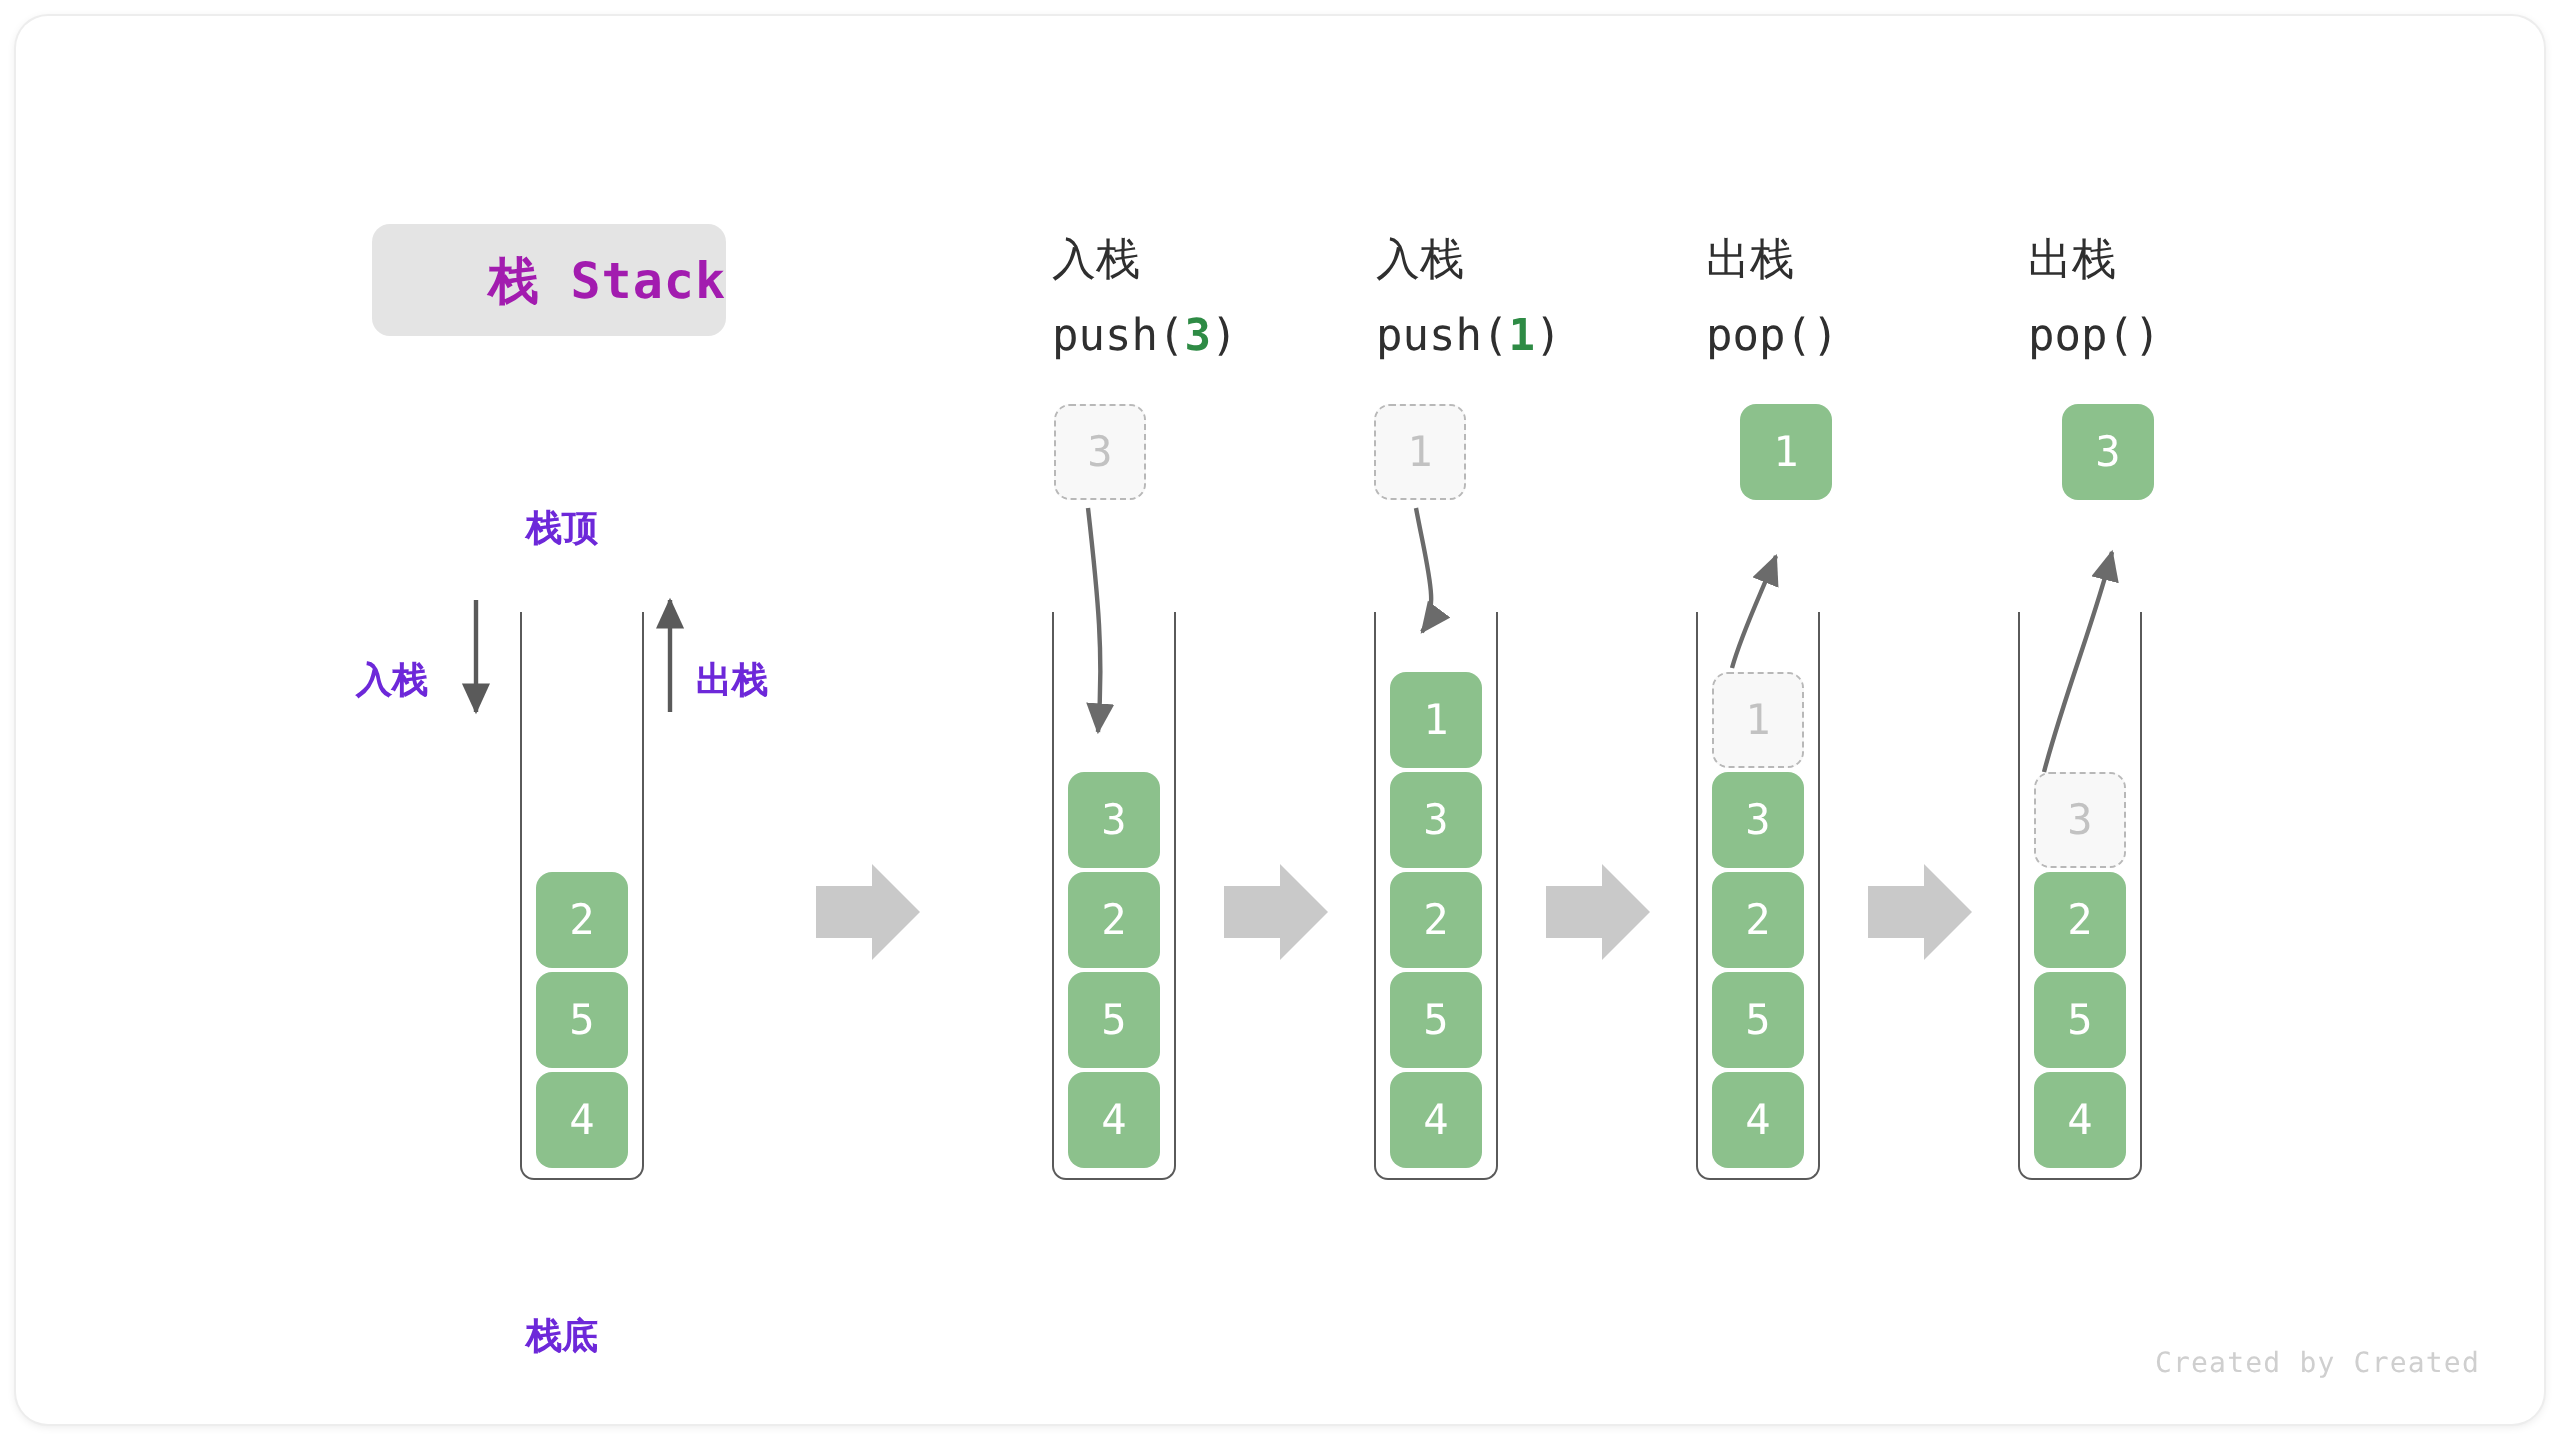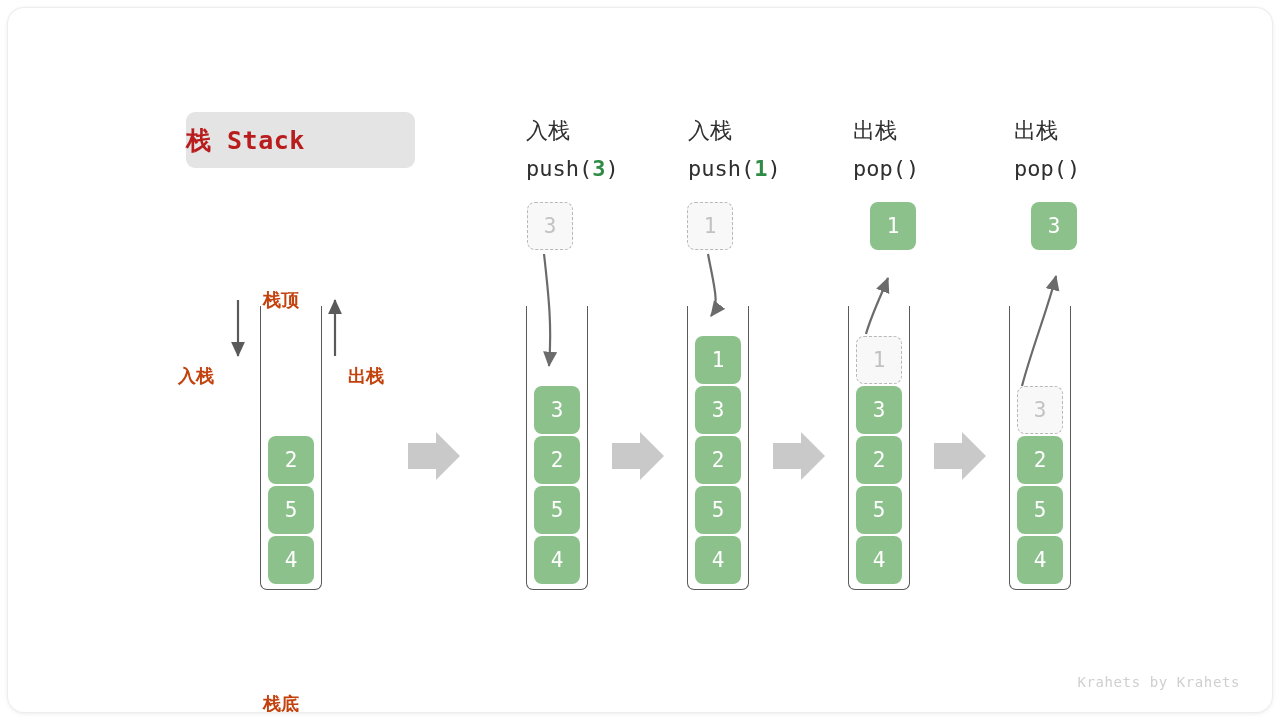--- a/index.html
+++ b/index.html
@@ -25,31 +25,31 @@
     box-shadow: 0 0 0 1px #ededed, 0 1px 5px rgba(0,0,0,0.10);
     overflow: hidden;
   }
 
   .abs { position: absolute; }
 
   
   #title-badge {
     left: 178px;
     top: 104px;
-    width: 229px;
+    width: 177px;
     height: 56px;
     background: #e4e4e4;
     border-radius: 9px;
     display: flex;
     align-items: center;
-    justify-content: flex-start;
+    justify-content: flex-end;
     font-family: "DejaVu Sans Mono", "Liberation Mono", monospace;
     font-size: 25px;
     font-weight: bold;
-    color: #b91c1c;
+    color: #a21caf;
     letter-spacing: 0.5px;
   }
 
   
   .col-head {
     font-family: "DejaVu Sans Mono", "Liberation Mono", monospace;
     font-size: 22px;
     color: #2f2f2f;
     line-height: 38px;
     white-space: nowrap;
@@ -115,23 +115,22 @@
     box-sizing: border-box;
   }
   .float-box.filled { background: #8cc18c; color: #ffffff; }
   .float-box.ghost  { background: #f8f8f8; color: #c2c2c2; border: 1.6px dashed #b8b8b8; }
 
   
   .lbl {
     font-family: "DejaVu Sans", "Liberation Sans", sans-serif;
     font-size: 18px;
     font-weight: bold;
-    color: #c2410c;
+    color: #6d28d9;
     white-space: nowrap;
-    margin-top: 36px;
   }
 
   
   #watermark {
     right: 32px;
     bottom: 22px;
     font-family: "DejaVu Sans Mono", "Liberation Mono", monospace;
     font-size: 14px;
     color: #cfcfcf;
     letter-spacing: 0.6px;
@@ -269,15 +268,15 @@
       <path d="M604,435 L632,435 L632,424 L656,448 L632,472 L632,461 L604,461 z" fill="#c9c9c9"></path>
     </g>
     <g>
       <path d="M765,435 L793,435 L793,424 L817,448 L793,472 L793,461 L765,461 z" fill="#c9c9c9"></path>
     </g>
     <g>
       <path d="M926,435 L954,435 L954,424 L978,448 L954,472 L954,461 L926,461 z" fill="#c9c9c9"></path>
     </g>
   </svg>
 
-  <div id="watermark" class="abs">Krahets by Krahets</div>
+  <div id="watermark" class="abs">Created by Created</div>
 
 </div>
 
 </body></html>

